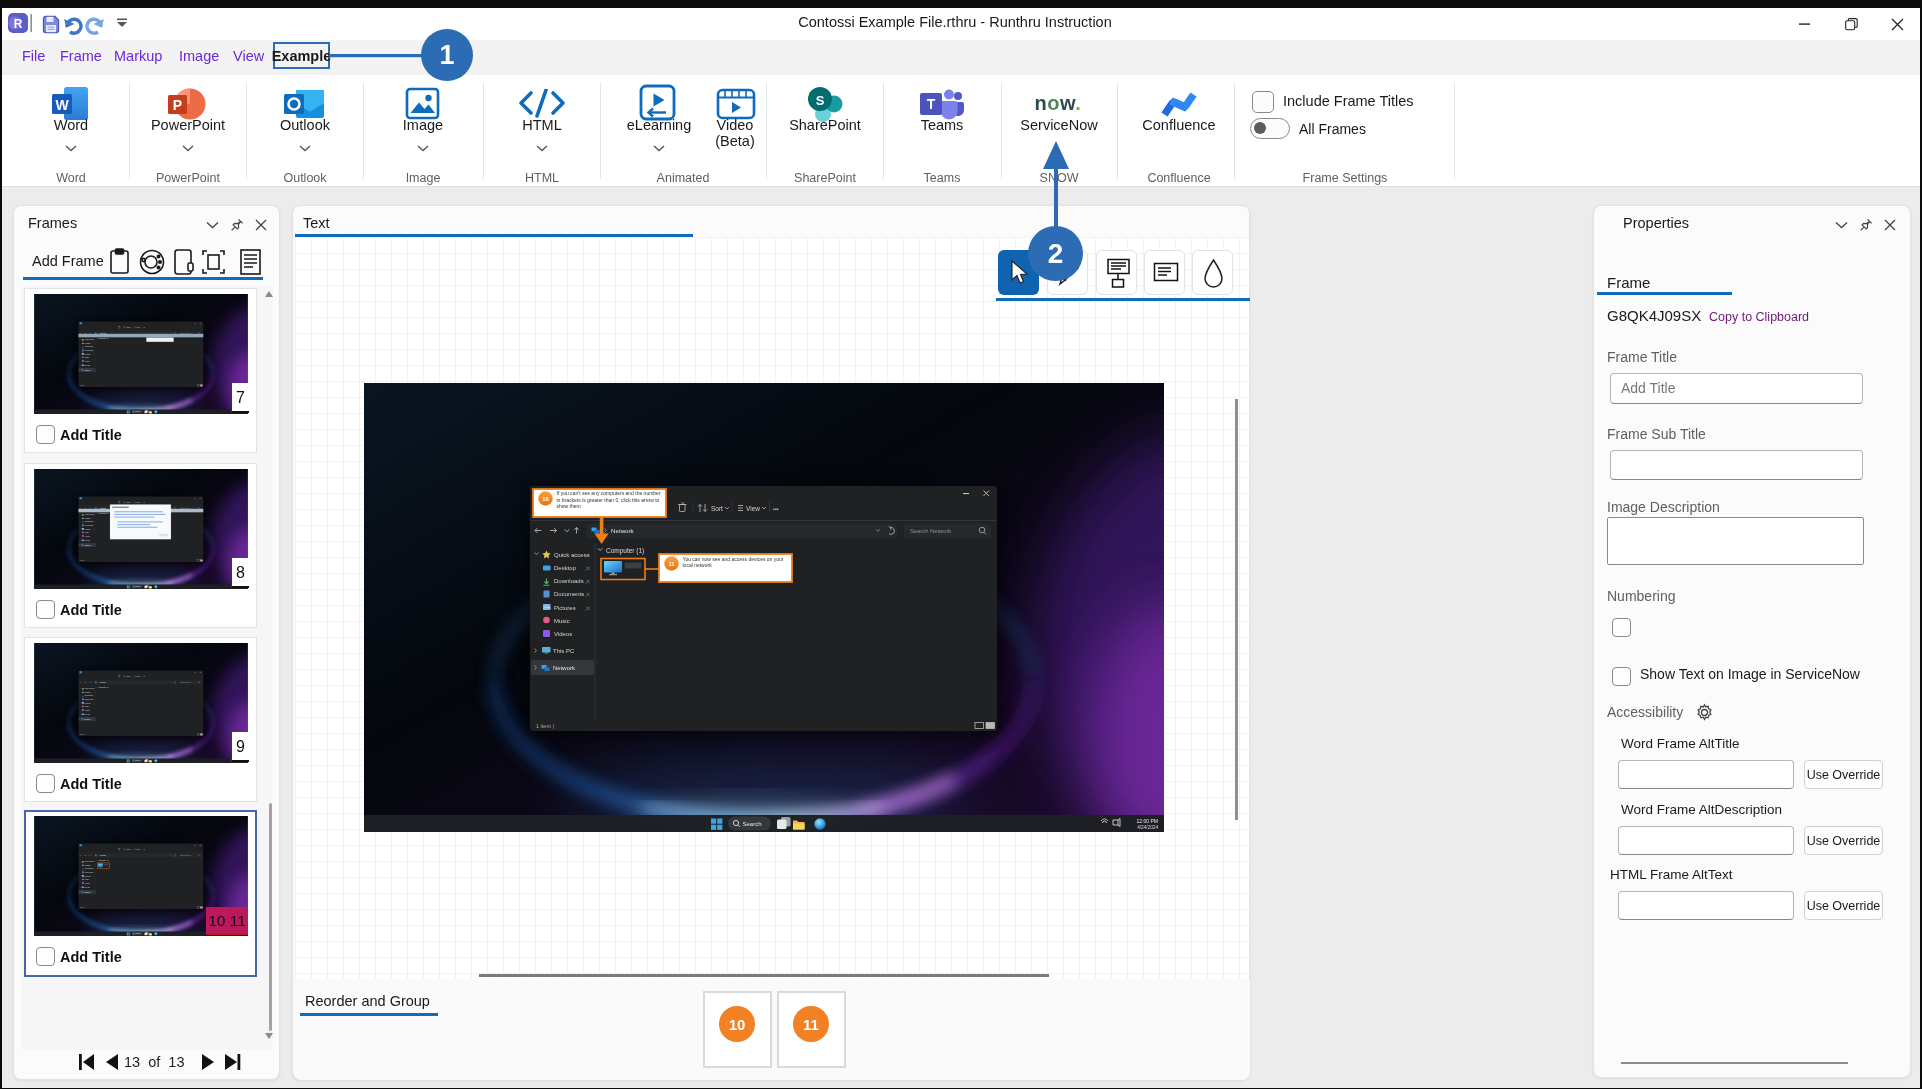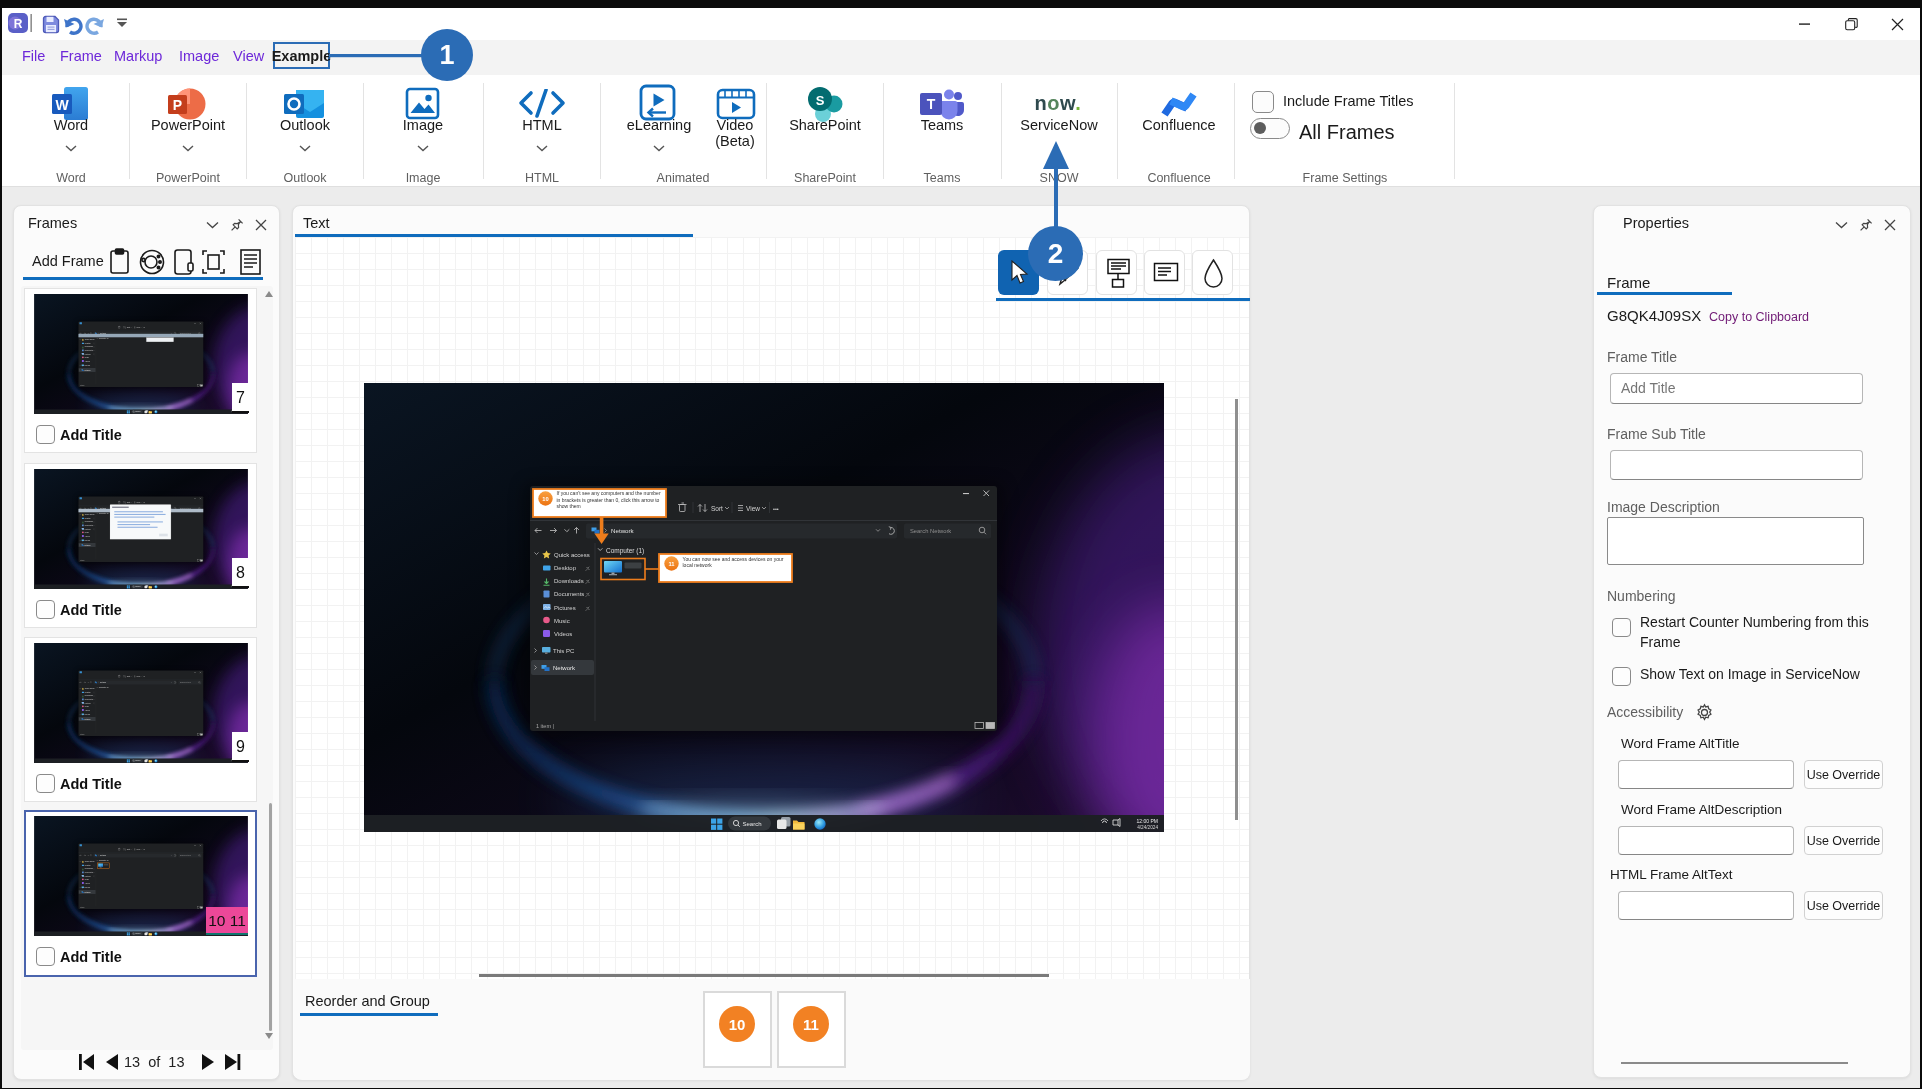--- a/index.html
+++ b/index.html
@@ -272,20 +272,21 @@
         <rect x="7.5" y="15.8" width="7" height="1.2" fill="#9aa4e0"></rect>
       </g>
       <path d="M27,14 a7,7 0 1 1 3,5" fill="none" stroke="#3e74c9" stroke-width="3.4"></path>
       <path d="M24,6 l2.5,8.5 8,-3.5 z" fill="#3e74c9"></path>
       <path d="M61,14 a7,7 0 1 0 -3,5" fill="none" stroke="#7aa7e0" stroke-width="3.4"></path>
       <path d="M64,6 l-2.5,8.5 -8,-3.5 z" fill="#7aa7e0"></path>
       <path d="M77,9 l5,5 5,-5 z" fill="#555"></path>
       <rect x="77" y="5.5" width="10" height="1.6" fill="#555"></rect>
     </svg>
   </div>
+  <div class="apptitle">Contossi Example File.rthru - Runthru Instruction</div>
   <div class="wc" style="right:92px">
       <svg width="12" height="12">
         <rect x="0" y="5.4" width="11" height="1.4" fill="#222"></rect>
       </svg>
     </div>
   <div class="wc" style="right:46px">
       <svg width="13" height="13" viewBox="0 0 13 13" fill="none" stroke="#222" stroke-width="1.1">
         <rect x="0.7" y="2.8" width="9" height="9" rx="1.5"></rect>
         <path d="M3.4,2.6 v-1.2 a0.8,0.8 0 0 1 0.8,-0.8 h6.6 a1.4,1.4 0 0 1 1.4,1.4 v6.6 a0.8,0.8 0 0 1 -0.8,0.8 h-1.2"></path>
       </svg>
@@ -432,21 +433,21 @@
       </svg>
     <svg class="abs" style="left:651px;top:70px" width="12" height="7">
         <path d="M1,1 L6,5.5 L11,1" fill="none" stroke="#555" stroke-width="1.4"></path>
       </svg>
 
     <div class="abs" style="left:1250px;top:16px;width:22px;height:22px;background:#fcfcfc;border:1.5px solid #8a8a8a;border-radius:5px"></div>
     <div class="abs" style="left:1281px;top:18px;font-size:14.5px;color:#1a1a1a">Include Frame Titles</div>
     <div class="abs" style="left:1248px;top:43px;width:40px;height:21px;border:1.5px solid #8a8a8a;border-radius:11px;background:#fcfcfc">
       <div class="abs" style="left:3px;top:3px;width:12px;height:12px;border-radius:50%;background:#5c5c5c"></div>
     </div>
-    <div class="abs" style="left:1297px;top:46px;font-size:20px;color:#1a1a1a">All Frames</div>
+    <div class="abs" style="left:1297px;top:46px;font-size:14px;color:#1a1a1a">All Frames</div>
   </div>
 
   <div class="panel" style="left:11px;top:197px;width:267px;height:875px">
     <div class="ptitle" style="left:14px;top:9px">Frames</div>
     <div class="picons" style="right:12px;top:12px">
       <svg width="13" height="8">
           <path d="M1,1.5 L6.5,6.5 L12,1.5" fill="none" stroke="#444" stroke-width="1.3"></path>
         </svg>
       <svg width="14" height="14" viewBox="0 0 14 14">
           <path d="M8.6,1.4 L12.6,5.4 M10.8,3.6 L7.3,5.6 L4.6,5.4 L3.2,6.8 L7.2,10.8 L8.6,9.4 L8.4,6.7 L10.4,3.2 M4.9,9.1 L1.6,12.4" fill="none" stroke="#444" stroke-width="1.2"></path>
@@ -499,21 +500,21 @@
         </svg>
       <div class="abs" style="left:207px;top:94px;width:17px;height:30px;background:#fff;border-bottom:2px solid #111;font-size:16px;color:#111;text-align:center;line-height:29px">9</div>
       <div class="cb" style="left:11px;top:136px"></div>
       <div class="abs" style="left:35px;top:138px;font-size:14.5px;font-weight:bold;color:#111">Add Title</div>
     </div>
     <div class="abs" style="left:10px;top:604px;width:233px;height:167px;background:#fff;border:2px solid #4a64ad">
       <svg class="abs" style="left:8px;top:4px" width="214" height="120" viewBox="0 0 800 449">
           <use href="#shotbase"></use>
           <use href="#pcitem"></use>
         </svg>
-      <div class="abs" style="left:180px;top:95px;width:42px;height:28px;background:#ec4899;border-bottom:2px solid #0f766e;font-size:15.5px;color:#111;text-align:center;line-height:27px">10 11</div>
+      <div class="abs" style="left:180px;top:95px;width:42px;height:28px;background:#be185d;border-bottom:2px solid #b91c1c;font-size:15.5px;color:#111;text-align:center;line-height:27px">10 11</div>
       <div class="cb" style="left:10px;top:135px"></div>
       <div class="abs" style="left:34px;top:137px;font-size:14.5px;font-weight:bold;color:#111">Add Title</div>
     </div>
 
     <div class="abs" style="left:255px;top:597px;width:3px;height:228px;background:#a3a3a3;border-radius:2px"></div>
     <svg class="abs" style="left:250px;top:84px" width="10" height="8">
         <path d="M5,1 L9,7 L1,7 Z" fill="#8a8a8a"></path>
       </svg>
     <svg class="abs" style="left:250px;top:826px" width="10" height="8">
         <path d="M1,1 L9,1 L5,7 Z" fill="#8a8a8a"></path>
@@ -609,21 +610,20 @@
     <div class="abs" style="left:115px;top:104px;font-size:12.5px;color:#701a75">Copy to Clipboard</div>
     <div class="lbl-g" style="left:13px;top:143px">Frame Title</div>
     <div class="input" style="left:16px;top:167px;width:253px;height:31px"></div>
     <div class="abs" style="left:27px;top:174px;font-size:14px;color:#767676">Add Title</div>
     <div class="lbl-g" style="left:13px;top:220px">Frame Sub Title</div>
     <div class="input" style="left:16px;top:244px;width:253px;height:30px"></div>
     <div class="lbl-g" style="left:13px;top:293px">Image Description</div>
     <div class="input" style="left:13px;top:311px;width:257px;height:48px;border-radius:2px;border-color:#8a8a8a"></div>
     <div class="lbl-g" style="left:13px;top:382px">Numbering</div>
     <div class="cb" style="left:18px;top:412px"></div>
-    <div class="lbl-d" style="left:46px;top:406px;width:230px;line-height:20px">Restart Counter Numbering from this Frame</div>
     <div class="cb" style="left:18px;top:461px"></div>
     <div class="lbl-d" style="left:46px;top:460px">Show Text on Image in ServiceNow</div>
     <div class="lbl-g" style="left:13px;top:498px">Accessibility</div>
     <svg class="abs" style="left:101px;top:497px" width="19" height="19" viewBox="0 0 19 19" fill="none" stroke="#444" stroke-width="1.3">
       <circle cx="9.5" cy="9.5" r="3"></circle>
       <path d="M9.5,1.8 l1.2,2.2 2.4,-0.6 0.6,2.4 2.2,1.2 -1.2,2.1 1.2,2.1 -2.2,1.2 -0.6,2.4 -2.4,-0.6 -1.2,2.2 -1.2,-2.2 -2.4,0.6 -0.6,-2.4 -2.2,-1.2 1.2,-2.1 -1.2,-2.1 2.2,-1.2 0.6,-2.4 2.4,0.6 z"></path>
     </svg>
     <div class="lbl-d" style="left:27px;top:530px;font-size:13.5px">Word Frame AltTitle</div>
     <div class="input" style="left:24px;top:554px;width:176px;height:29px"></div>
     <div class="gbtn" style="left:210px;top:554px;width:79px;height:29px">Use Override</div>

